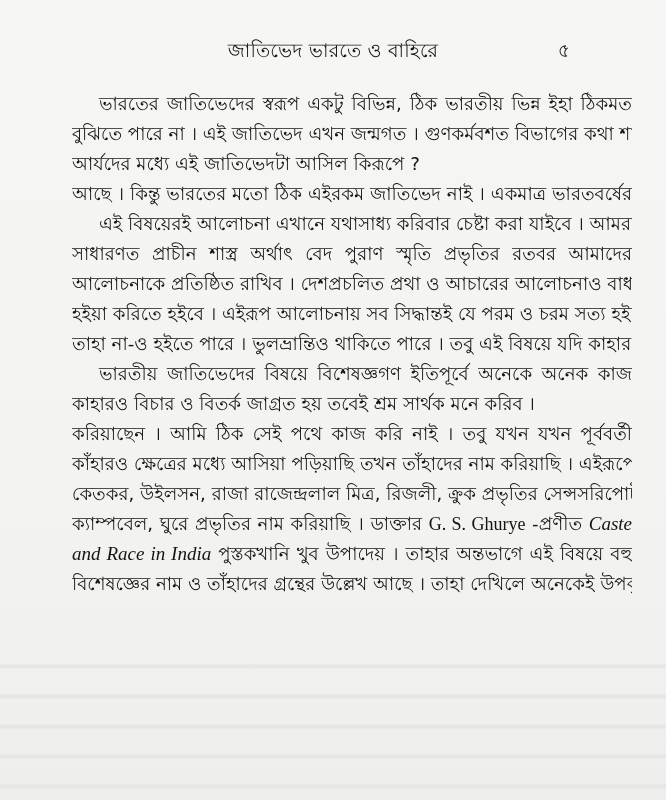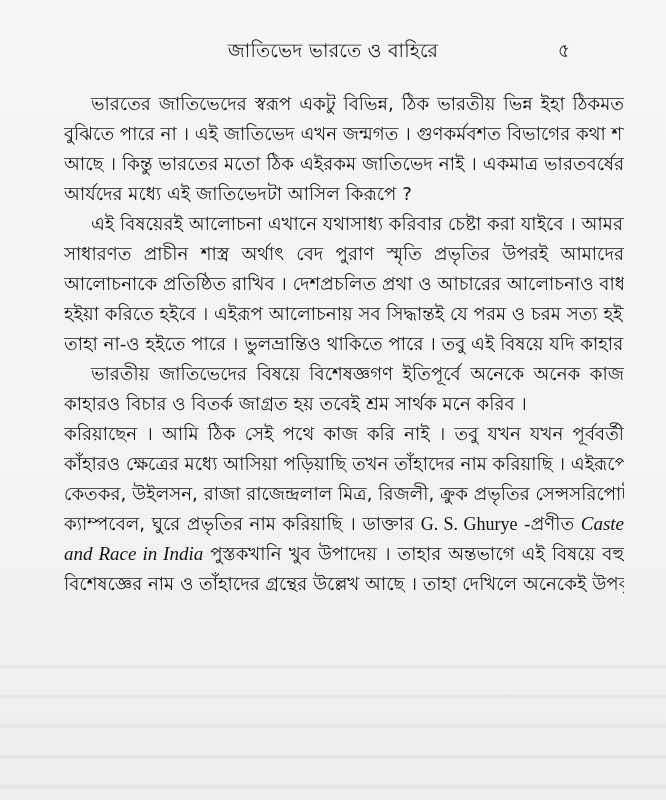--- a/index.html
+++ b/index.html
@@ -57,21 +57,21 @@
     }
     .page-number {
       position: absolute;
       right: 96px;
       top: 0;
       font-size: 19px;
       color: #1a1a1a;
     }
     .body-text {
       position: absolute;
-      left: 64px;
+      left: 72px;
       top: 89px;
       width: 560px;
     }
     .line {
       height: 30px;
       line-height: 30px;
       font-size: 18.2px;
       white-space: nowrap;
       text-align: justify;
       text-align-last: justify;
@@ -101,25 +101,25 @@
 
   <div class="header">
     <div class="running-title">জাতিভেদ ভারতে ও বাহিরে</div>
     <div class="page-number">৫</div>
   </div>
 
   <div class="body-text">
 
     <div class="line indent">ভারতের জাতিভেদের স্বরূপ একটু বিভিন্ন, ঠিক ভারতীয় ভিন্ন ইহা ঠিকমত</div>
     <div class="line">বুঝিতে পারে না । এই জাতিভেদ এখন জন্মগত । গুণকর্মবশত বিভাগের কথা শাস্ত্রে</div>
+    <div class="line last">আর্যদের মধ্যে এই জাতিভেদটা আসিল কিরূপে ?</div>
     <div class="line">আছে । কিন্তু ভারতের মতো ঠিক এইরকম জাতিভেদ নাই । একমাত্র ভারতবর্ষের</div>
-    <div class="line last">আর্যদের মধ্যে এই জাতিভেদটা আসিল কিরূপে ?</div>
 
     <div class="line indent">এই বিষয়েরই আলোচনা এখানে যথাসাধ্য করিবার চেষ্টা করা যাইবে । আমরা</div>
-    <div class="line">সাধারণত প্রাচীন শাস্ত্র অর্থাৎ বেদ পুরাণ স্মৃতি প্রভৃতির উপরই আমাদের</div>
+    <div class="line">সাধারণত প্রাচীন শাস্ত্র অর্থাৎ বেদ পুরাণ স্মৃতি প্রভৃতির রতবর আমাদের</div>
     <div class="line">আলোচনাকে প্রতিষ্ঠিত রাখিব । দেশপ্রচলিত প্রথা ও আচারের আলোচনাও বাধ্য</div>
     <div class="line">হইয়া করিতে হইবে । এইরূপ আলোচনায় সব সিদ্ধান্তই যে পরম ও চরম সত্য হইবে</div>
     <div class="line">তাহা না-ও হইতে পারে । ভুলভ্রান্তিও থাকিতে পারে । তবু এই বিষয়ে যদি কাহারও</div>
     <div class="line indent">ভারতীয় জাতিভেদের বিষয়ে বিশেষজ্ঞগণ ইতিপূর্বে অনেকে অনেক কাজ</div>
 
     <div class="line last">কাহারও বিচার ও বিতর্ক জাগ্রত হয় তবেই শ্রম সার্থক মনে করিব ।</div>
     <div class="line">করিয়াছেন । আমি ঠিক সেই পথে কাজ করি নাই । তবু যখন যখন পূর্ববর্তী</div>
     <div class="line">কাঁহারও ক্ষেত্রের মধ্যে আসিয়া পড়িয়াছি তখন তাঁহাদের নাম করিয়াছি । এইরূপে</div>
     <div class="line">কেতকর, উইলসন, রাজা রাজেন্দ্রলাল মিত্র, রিজলী, ক্রুক প্রভৃতির সেন্সসরিপোর্ট,</div>
     <div class="line"><span>ক্যাম্পবেল, ঘুরে প্রভৃতির নাম করিয়াছি । ডাক্তার </span><span class="latin">G. S. Ghurye</span><span> -প্রণীত </span><span class="italic">Caste</span></div>

